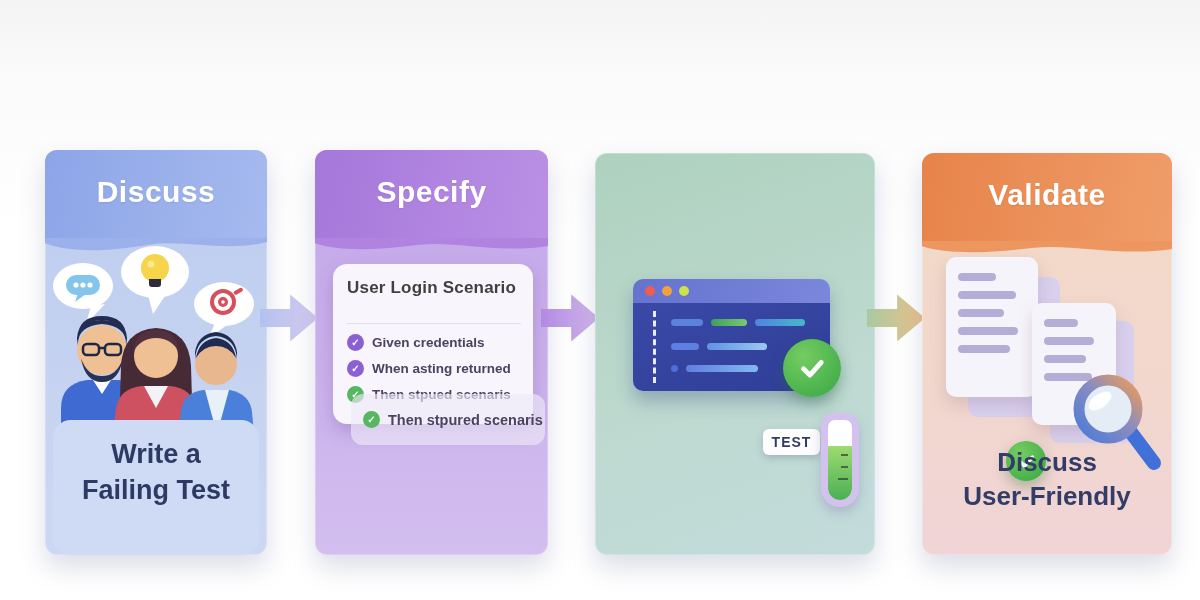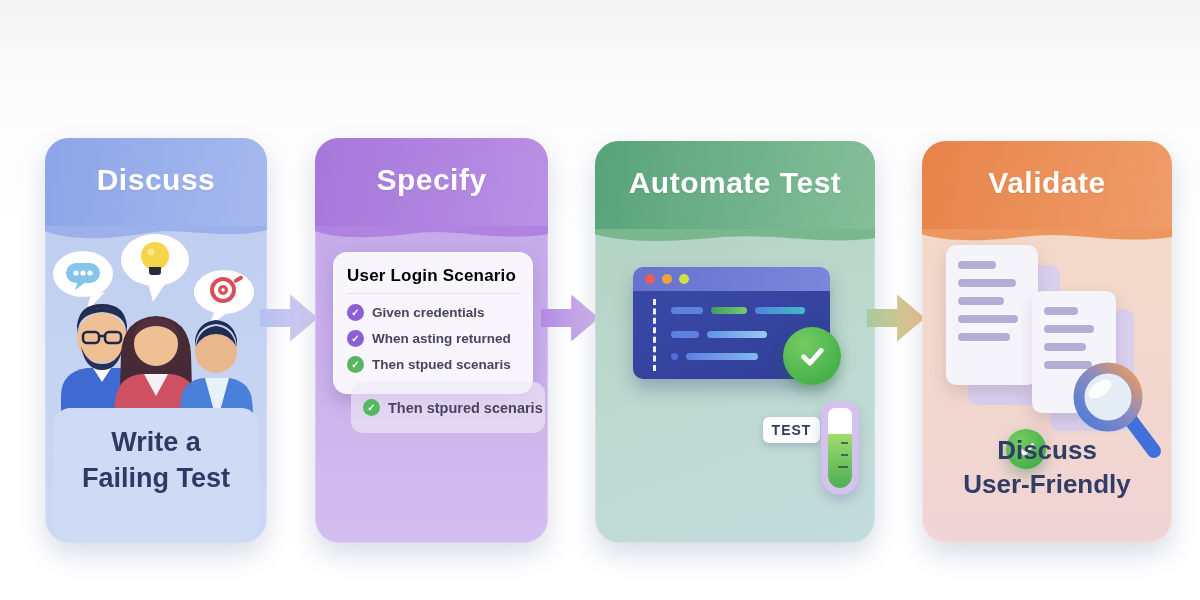--- a/index.html
+++ b/index.html
@@ -5,22 +5,22 @@
   * { margin:0; padding:0; box-sizing:border-box; }
   html,body { width:1200px; height:600px; }
   body { font-family:"Liberation Sans", sans-serif; background:#fff; }
   .canvas { position:relative; width:1200px; height:600px; overflow:hidden;
             background:linear-gradient(180deg,#f4f4f5 0%, #fbfbfc 14%, #ffffff 40%); }
 
   .main-title { position:absolute; top:6px; left:0; width:100%; text-align:center;
     font-size:82px; font-weight:800; letter-spacing:2px; color:#3c5cc8;
     text-shadow:0 2px 2px rgba(60,92,200,.15); }
 
-  .panel { position:absolute; border-radius:24px; overflow:hidden;
-    box-shadow:0 12px 26px rgba(90,100,150,.22), inset 0 0 0 1px rgba(255,255,255,.25); }
+  .panel { position:absolute; border-radius:12px; overflow:hidden;
+    box-shadow:0 12px 26px rgba(90,100,150,.22), inset 0 0 0 1px rgba(255,255,255,.25);margin-top:12px; }
   .panel-discuss  { left:45px;  top:138px; width:222px; height:405px;
     background:linear-gradient(180deg,#bccbef 0%,#c6d3f1 60%,#ccd8f3 100%); }
   .panel-specify  { left:315px; top:138px; width:233px; height:405px;
     background:linear-gradient(180deg,#c2a6e8 0%,#cbb2ec 55%,#d3beef 100%); }
   .panel-automate { left:595px; top:141px; width:280px; height:402px;
     background:linear-gradient(160deg,#aed1be 0%,#bdd9cf 55%,#c3dcdc 100%); }
   .panel-validate { left:922px; top:141px; width:250px; height:402px;
     background:linear-gradient(180deg,#f3dac6 0%,#f2d7cd 55%,#f0d4d6 100%); }
 
   .header { position:relative; height:92px; }
@@ -38,22 +38,22 @@
   
   .discuss-art { position:absolute; left:0; top:0; width:222px; height:192px; }
   .caption-plate { position:absolute; left:8px; right:8px; top:178px; bottom:0;
     background:#cfdaf5; border-radius:18px; text-align:center; padding-top:16px; }
   .caption-line { display:block; font-size:27px; font-weight:700; color:#2e3a63; line-height:36px; }
 
   
   .scenario-card { position:absolute; left:18px; top:22px; width:200px;
     background:#f8f6fc; border-radius:14px; padding:14px 12px 12px 14px;
     box-shadow:0 8px 18px rgba(90,60,140,.25); }
-  .scenario-title { font-size:17px; font-weight:700; color:#000000; letter-spacing:.2px;
-    padding-bottom:7px; border-bottom:1px solid #e3dfee; margin-bottom:10px; }
+  .scenario-title { font-size:17px; font-weight:700; color:#404040; letter-spacing:.2px;
+    padding-bottom:25px; border-bottom:1px solid #e3dfee; margin-bottom:10px; }
   .sc-item { display:flex; align-items:center; gap:8px; margin:9px 0; }
   .check { width:17px; height:17px; min-width:17px; border-radius:50%;
     display:inline-flex; align-items:center; justify-content:center; }
   .check::before { content:"✓"; color:#fff; font-size:10px; font-weight:bold; }
   .check-purple { background:#8a60d4; }
   .check-green  { background:#57b761; }
   .sc-label { font-size:13.5px; font-weight:600; color:#4a4360; white-space:nowrap; }
   .scenario-card2 { position:absolute; left:36px; top:152px; width:194px;
     background:rgba(238,234,248,.65); border-radius:12px; padding:8px 10px 8px 12px; }
   .scenario-card2 .sc-label { font-size:14.5px; }
@@ -217,26 +217,20 @@
           <span class="check check-green"></span>
           <span class="sc-label">Then stpured scenaris</span>
         </div>
       </div>
     </div>
   </div>
 
   <div class="arrow arrow-2"></div>
 
   <div class="panel panel-automate">
-    <div class="header">
-      <span class="header-title">Automate Test</span>
-      <svg class="wave" viewBox="0 0 100 12" preserveAspectRatio="none">
-        <path d="M0 0 H100 V7 C82 12, 62 3, 46 6 C28 9.5, 12 11, 0 4 Z" fill="#79b78f"></path>
-      </svg>
-    </div>
     <div class="body">
       <div class="code-window">
         <div class="cw-titlebar">
           <span class="dot" style="background:#ee5d50"></span>
           <span class="dot" style="background:#f2a13c"></span>
           <span class="dot" style="background:#cfe04a"></span>
         </div>
         <div class="cw-body">
           <div class="gutter"></div>
           <div class="code-row" style="top:16px">

